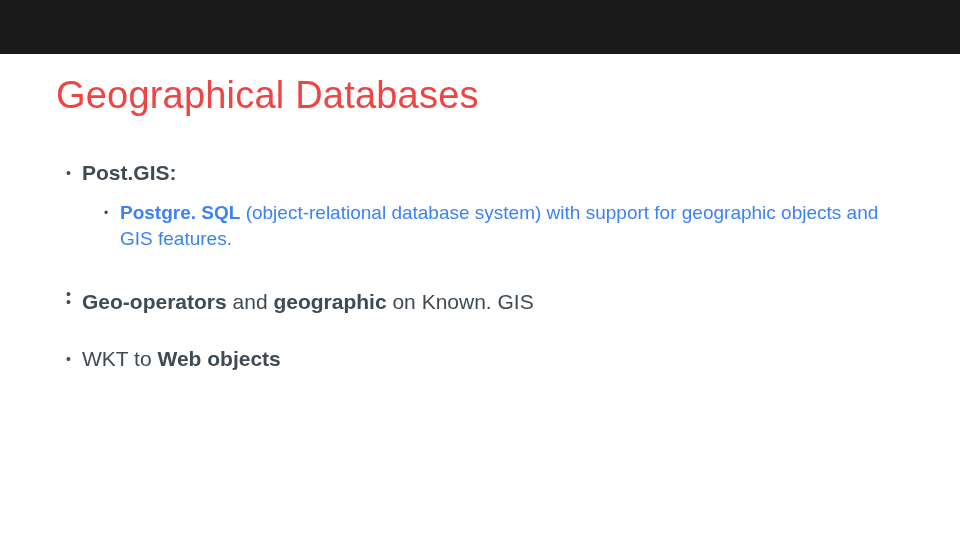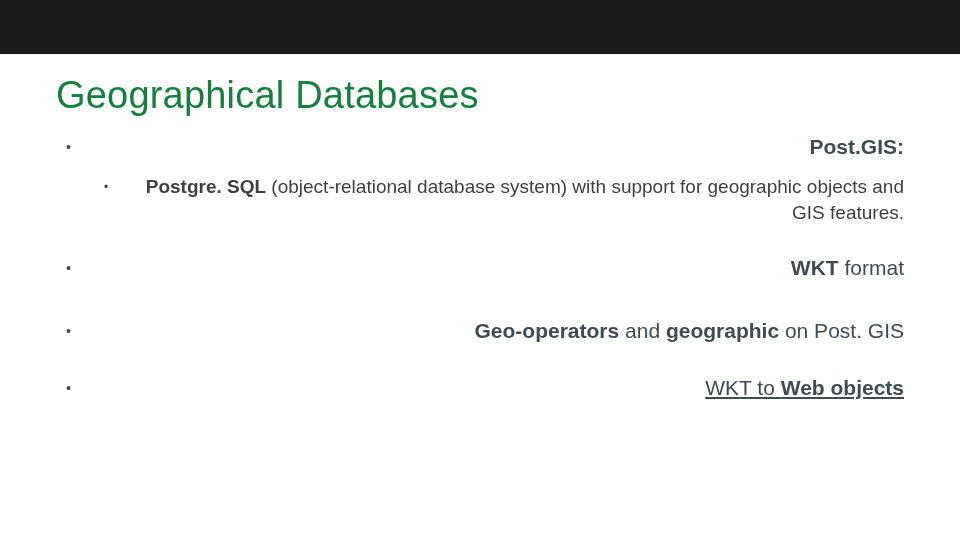--- a/index.html
+++ b/index.html
@@ -13,28 +13,27 @@
     width: 100%;
     height: 54px;
     background: #1a1a1a;
   }
   .slide {
     padding: 20px 56px 0 56px;
   }
   .title {
     font-size: 38px;
     font-weight: 400;
-    color: #15803d;
-    margin-bottom: 16px;
+    color: #ef4444;
+    margin-bottom: 42px;
     letter-spacing: 0.2px;
   }
   .l1 {
     list-style: none;
     padding-left: 10px;
-    text-align: right;
   }
   .l1 > li {
     position: relative;
     padding-left: 16px;
     font-size: 21px;
     color: #3f4a52;
     margin-bottom: 12px;
     line-height: 1.3;
   }
   .l1 > li::before {
@@ -49,35 +48,35 @@
   .l2 {
     list-style: none;
     padding-left: 22px;
     margin-top: 14px;
     margin-bottom: 28px;
   }
   .l2 > li {
     position: relative;
     padding-left: 16px;
     font-size: 19px;
-    color: #404040;
+    color: #3b82f6;
     line-height: 1.35;
   }
   .l2 > li::before {
     content: "•";
     position: absolute;
     left: 0;
     top: 0;
     font-size: 12px;
     color: #3f4a52;
     line-height: 26px;
   }
   .b { font-weight: 700; }
   .gap { margin-top: 36px; }
-  .gap-sm { margin-top: 30px; text-decoration: underline; }
+  .gap-sm { margin-top: 30px; }
 </style>
 </head>
 <body>
 
 <div class="topbar"></div>
 
 <div class="slide">
   <h1 class="title">Geographical Databases</h1>
 
   <ul class="l1">
@@ -86,28 +85,25 @@
         <span class="b">Post.GIS:</span>
       </span>
       <ul class="l2">
         <li>
           <span class="b">Postgre. SQL</span><span> (object-relational database system) with support for geographic objects and GIS features.</span>
         </li>
       </ul>
     </li>
 
     <li>
-      <span>
-        <span class="b">WKT</span><span> format</span>
-      </span>
     </li>
 
     <li class="gap">
       <span>
-        <span class="b">Geo-operators</span><span> and </span><span class="b">geographic</span><span> on Post. GIS</span>
+        <span class="b">Geo-operators</span><span> and </span><span class="b">geographic</span><span> on Known. GIS</span>
       </span>
     </li>
 
     <li class="gap-sm">
       <span>
         <span>WKT to </span><span class="b">Web objects</span>
       </span>
     </li>
   </ul>
 </div>

